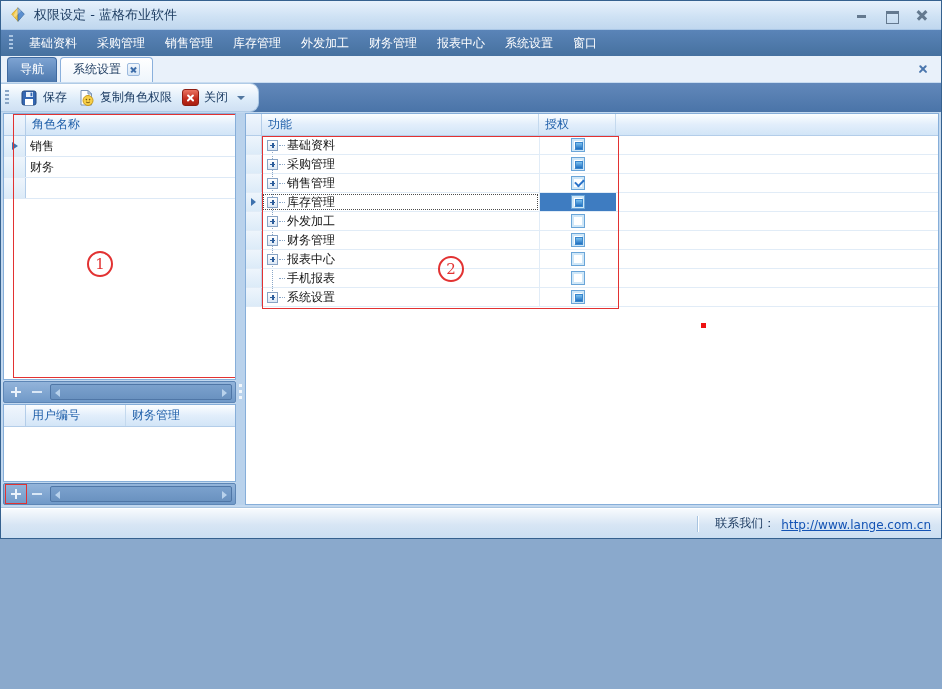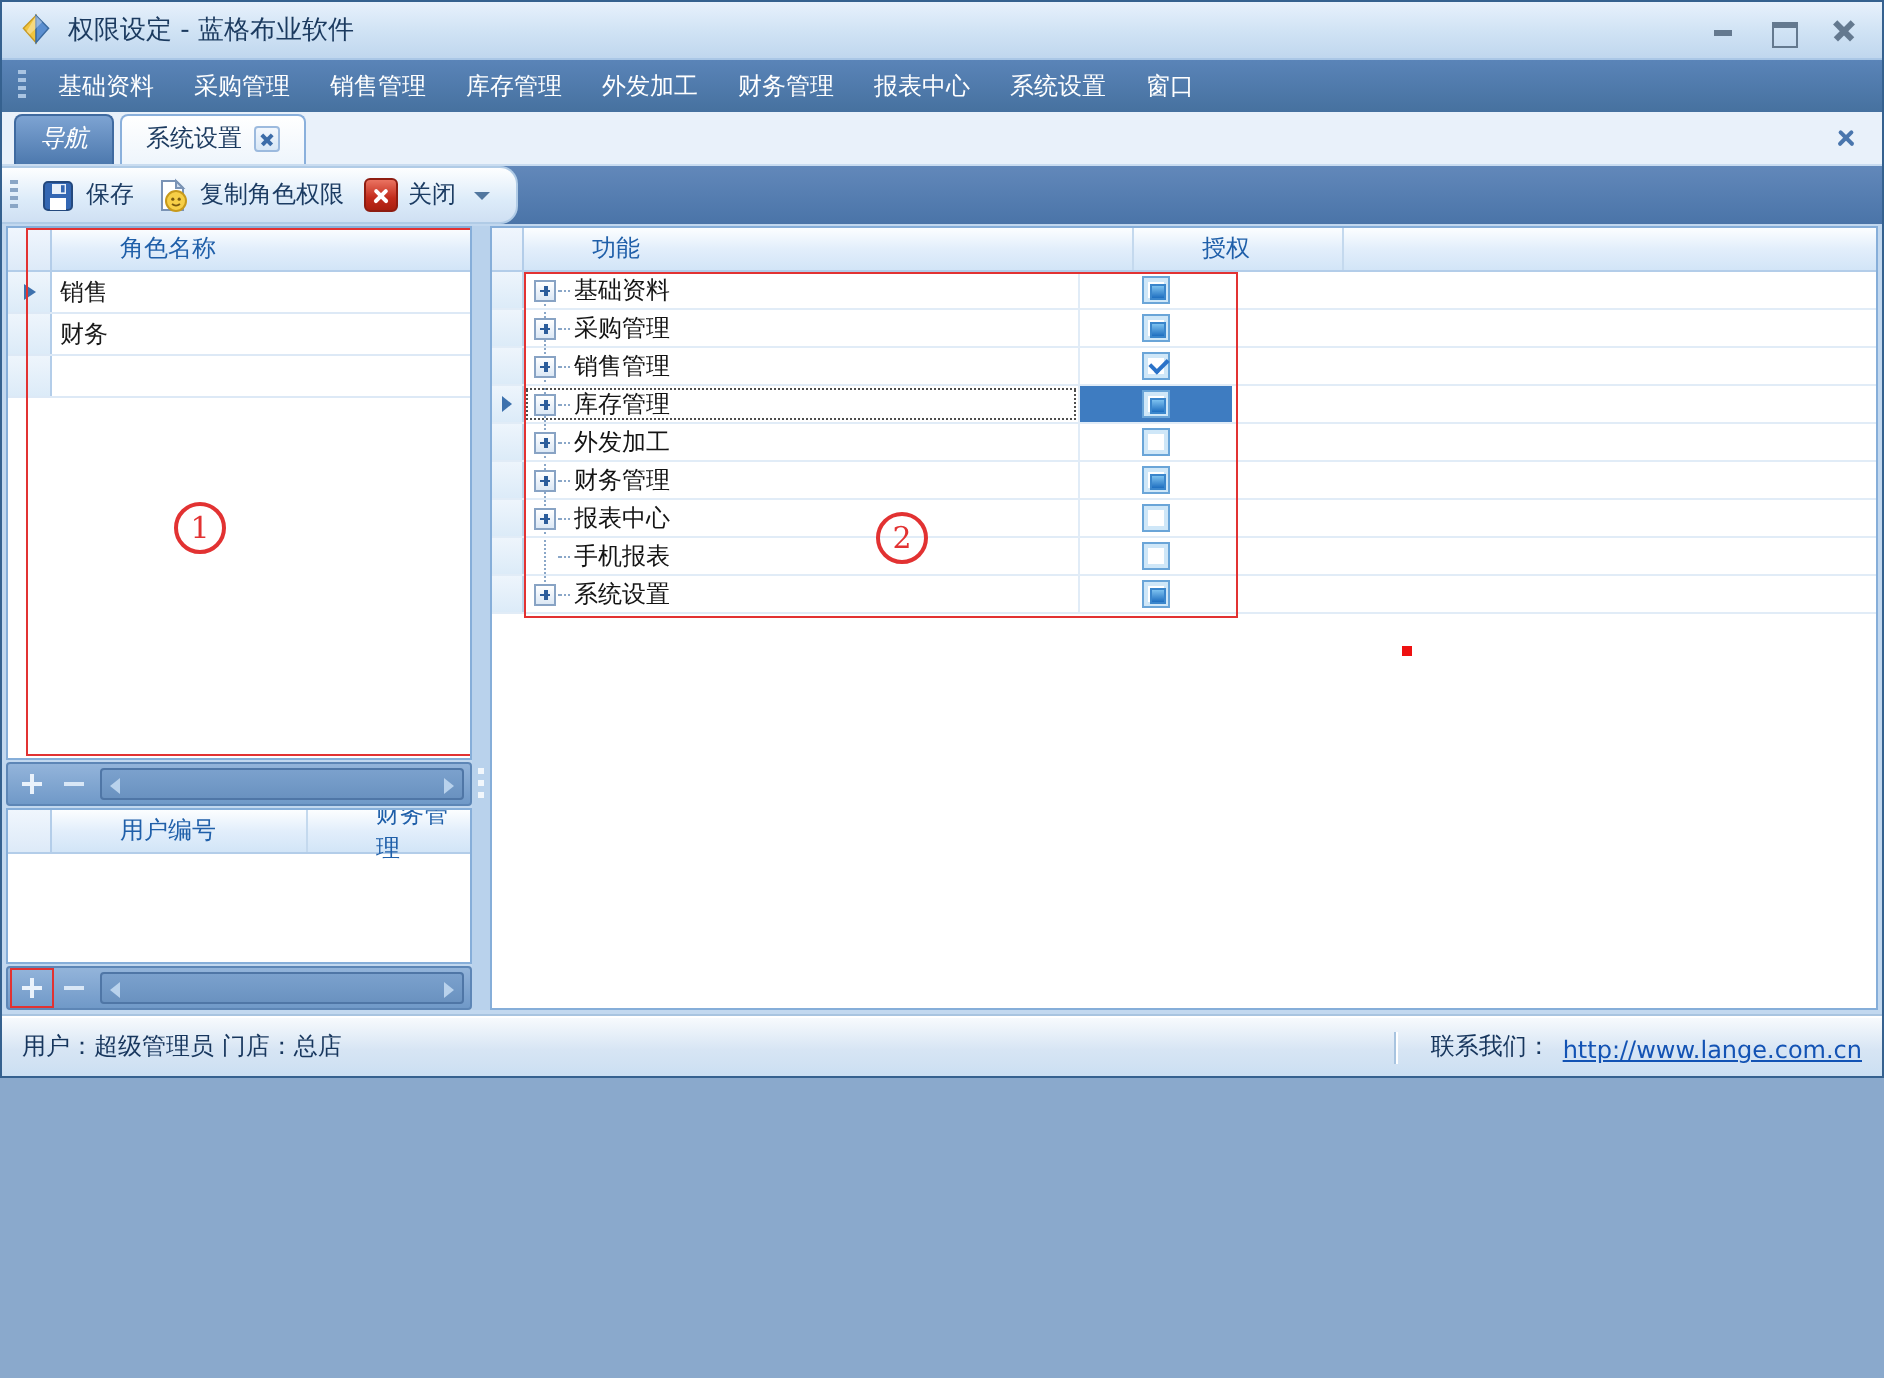--- a/index.html
+++ b/index.html
@@ -25,21 +25,21 @@
   
   .menubar { height:26px; background:linear-gradient(#5a84b8,#46719f); display:flex; align-items:center; padding:0 6px; }
   .grip { width:4px; height:16px; margin:0 6px 0 2px;
           background:repeating-linear-gradient(180deg,#a9c4e2 0 2px,transparent 2px 4px); }
   .menu-item { color:#fff; font-size:12px; padding:4px 10px; cursor:default; }
 
   
   .tabstrip { height:27px; background:#e9f1fa; display:flex; align-items:flex-end; padding:3px 6px 0; position:relative;
               border-bottom:1px solid #c9dcf0; }
   .tab { font-size:12px; padding:3px 12px 4px; border-radius:4px 4px 0 0; margin-right:3px; display:flex; align-items:center; gap:6px; }
-  .tab-inactive { background:linear-gradient(#7da3d2,#4d79ae); color:#fff; border:1px solid #3f6aa0; border-bottom:none;font-style:italic; }
+  .tab-inactive { background:linear-gradient(#7da3d2,#4d79ae); color:#fff; border:1px solid #3f6aa0; border-bottom:none; }
   .tab-active { background:linear-gradient(#ffffff,#eef5fc); color:#1b3a5f; border:1px solid #8ab0dc; border-bottom:none; }
   .tab-close-box { width:13px; height:13px; border:1px solid #9cbade; border-radius:2px;
                    background:linear-gradient(#f2f7fd,#d8e7f6); position:relative; }
   .xbars::before,.xbars::after { content:""; position:absolute; left:2px; top:5px; width:7px; height:1.6px; background:#3c6ca8; }
   .xbars::before { transform:rotate(45deg); } .xbars::after { transform:rotate(-45deg); }
   .strip-close { position:absolute; right:12px; top:7px; width:12px; height:12px; }
   .strip-close::before,.strip-close::after { content:""; position:absolute; left:1px; top:5px; width:10px; height:2.4px; background:#4a76ad; border-radius:1px;}
   .strip-close::before { transform:rotate(45deg); } .strip-close::after { transform:rotate(-45deg); }
 
   
@@ -57,21 +57,21 @@
                   border-top:4px solid #52779f; margin-left:4px; }
 
   
   .main { flex:1; display:flex; padding:1px 2px 3px; background:#c2d8ef; min-height:0; }
   .left-col { width:233px; display:flex; flex-direction:column; }
   .panel { background:#fff; border:1px solid #86aed9; position:relative; overflow:hidden; }
   .grid1 { height:267px; }
   .grid2 { flex:1; margin-top:1px; }
 
   .ghead { display:flex; height:22px; background:linear-gradient(#fcfeff,#e2eefb 50%,#d2e5f7);
-           border-bottom:1px solid #b3cde9;gap:28px; }
+           border-bottom:1px solid #b3cde9; }
   .ghead .hcell { font-size:12px; color:#1f5fa9; display:flex; align-items:center; padding-left:6px; border-right:1px solid #c4d9ee; }
   .hstub { width:22px; border-right:1px solid #b3cde9; background:linear-gradient(#f0f6fd,#ddeaf8); }
   .grow { display:flex; height:21px; border-bottom:1px solid #dde9f6; background:#fff; }
   .gsel { width:22px; border-right:1px solid #b3cde9; background:linear-gradient(#eef5fc,#dcebf8);
           display:flex; align-items:center; justify-content:center; }
   .gname { flex:1; font-size:12px; color:#1a1a1a; display:flex; align-items:center; padding-left:4px; }
   .sel-arrow { width:0; height:0; border-left:6px solid #3d71ad; border-top:4px solid transparent; border-bottom:4px solid transparent; }
 
   
   .navigator { height:22px; margin-top:1px; position:relative; border:1px solid #5d86b6; border-radius:2px;
@@ -375,21 +375,20 @@
         </div>
       </div>
 
       <div class="ann-rect" style="left:16px; top:22px; width:357px; height:173px;"></div>
       <div class="ann-circle" style="left:192px; top:142px;">2</div>
       <div class="ann-dot" style="left:455px; top:209px;"></div>
     </div>
   </div>
 
   <div class="statusbar">
-    <span>用户：超级管理员 门店：总店</span>
     <div class="sb-right">
       <span class="sb-div"></span>
       <span>联系我们：</span>
       <span class="sb-link">http://www.lange.com.cn</span>
     </div>
   </div>
 
 </div>
 
 </body></html>

